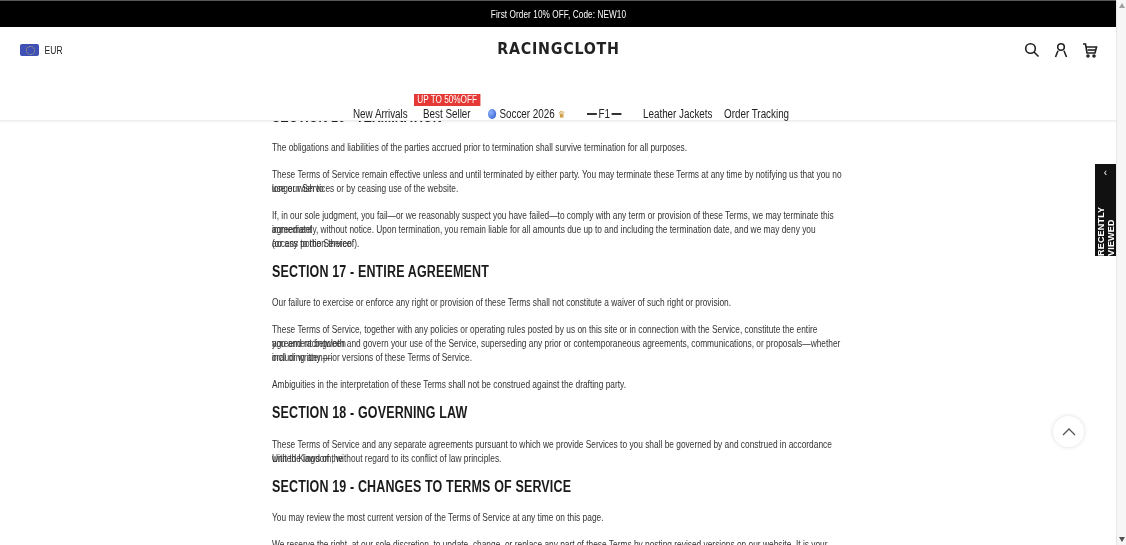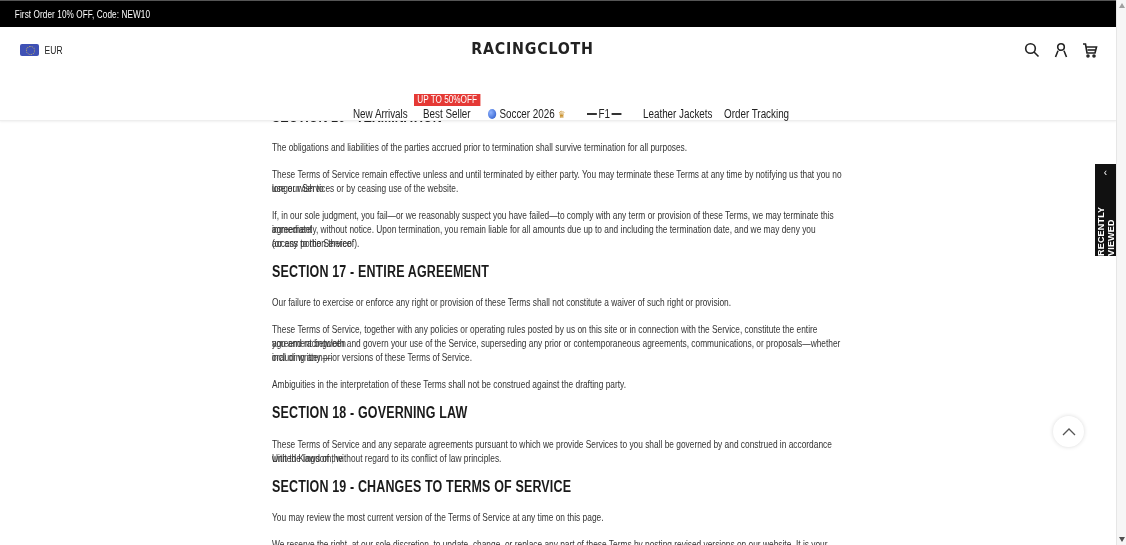--- a/index.html
+++ b/index.html
@@ -3,32 +3,32 @@
 <meta charset="utf-8">
 <style>
   * { box-sizing: border-box; margin: 0; padding: 0; }
   html, body { width: 1126px; height: 545px; overflow: hidden; background: #fff; }
   body { font-family: "Liberation Sans", sans-serif; color: #222; position: relative; }
 
   .page { position: absolute; left: 0; top: 0; width: 1116px; height: 545px; overflow: hidden; }
 
   
   .announce { position: absolute; left: 0; top: 0; width: 1116px; height: 28px; background: #000; border-top: 1px solid #555;
-    display: flex; align-items: center; justify-content: flex-start; }
+    display: flex; align-items: center; justify-content: center; }
   .announce span { color: #fff; font-family: "Liberation Sans", sans-serif; font-size: 10px; transform: scaleX(0.82); letter-spacing: 0.1px; }
 
   
   .header { position: absolute; left: 0; top: 27px; width: 1116px; height: 94px; background: #fff; z-index: 5;
     box-shadow: 0 1px 2px rgba(0,0,0,0.06); border-bottom: 1px solid #eee; }
   .currency { position: absolute; left: 20px; top: 17px; display: flex; align-items: center; gap: 4px; cursor: pointer; }
   .flag { width: 19px; height: 12px; background: #3f51b5; border-radius: 2px; position: relative; }
   .flag::after { content: ""; position: absolute; left: 6px; top: 2px; width: 7px; height: 7px; border: 1px dotted #f6d84a; border-radius: 50%; opacity: .7; }
   .currency span { font-size: 10px; color: #222; transform: scaleX(0.85); display: inline-block; }
 
-  .logo { position: absolute; left: 468px; top: 14px; height: 16px; display: flex; align-items: center; }
+  .logo { position: absolute; left: 494px; top: 14px; height: 16px; display: flex; align-items: center; }
   .logo span { font-family: "DejaVu Sans", sans-serif; font-weight: bold; font-size: 15px; letter-spacing: 0.8px; color: #222; transform: scaleX(0.95); display: inline-block; }
 
   .hicons { position: absolute; right: 18px; top: 15px; display: flex; gap: 13px; align-items: center; }
   .hicons .ic { width: 16px; height: 16px; cursor: pointer; }
 
   .nav { position: absolute; left: 0; top: 75px; width: 1116px; height: 26px; }
   .nav-item { position: absolute; top: 5px; font-size: 12px; color: #222; transform: scaleX(0.82); transform-origin: left center; white-space: nowrap; cursor: pointer; display: flex; align-items: center; gap: 4px; }
   .promo { position: absolute; left: 414px; top: -8px; background: #e53935; color: #fff; font-size: 10px; padding: 0 4px; height: 12px; line-height: 12px; transform: scaleX(0.82); transform-origin: left center; white-space: nowrap; }
   .globe { width: 10px; height: 10px; border-radius: 50%; background: radial-gradient(circle at 35% 35%, #8fb3ff, #2453c5); display: inline-block; }
   .trophy { font-size: 10px; color: #c9902b; }

